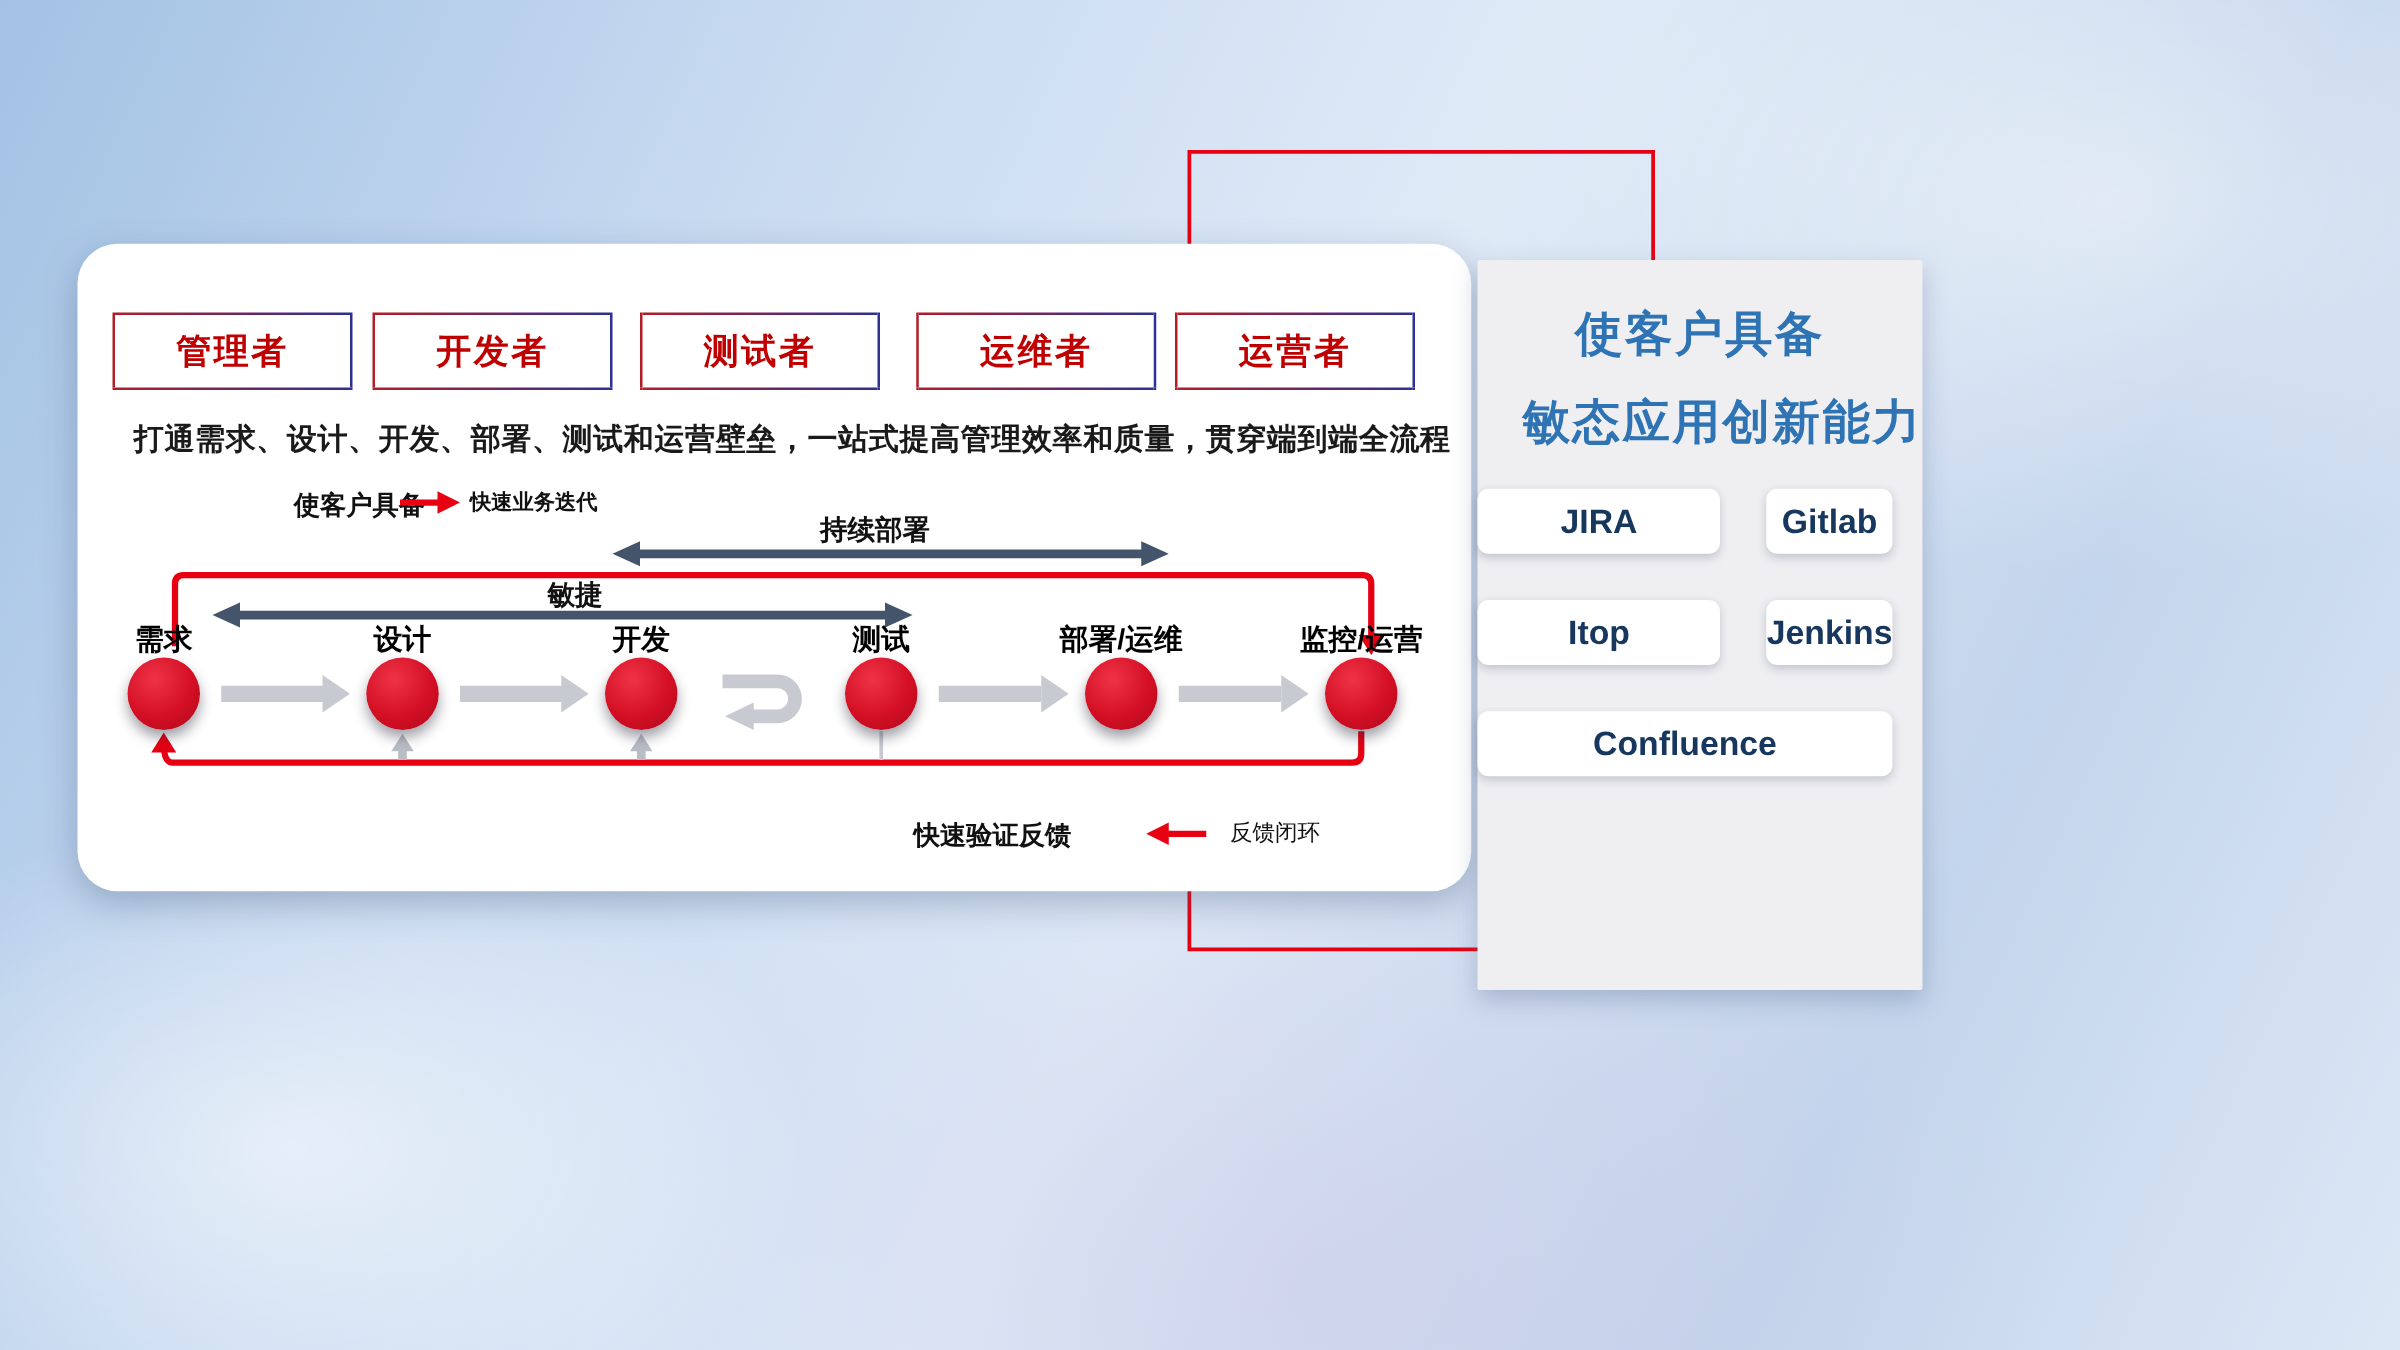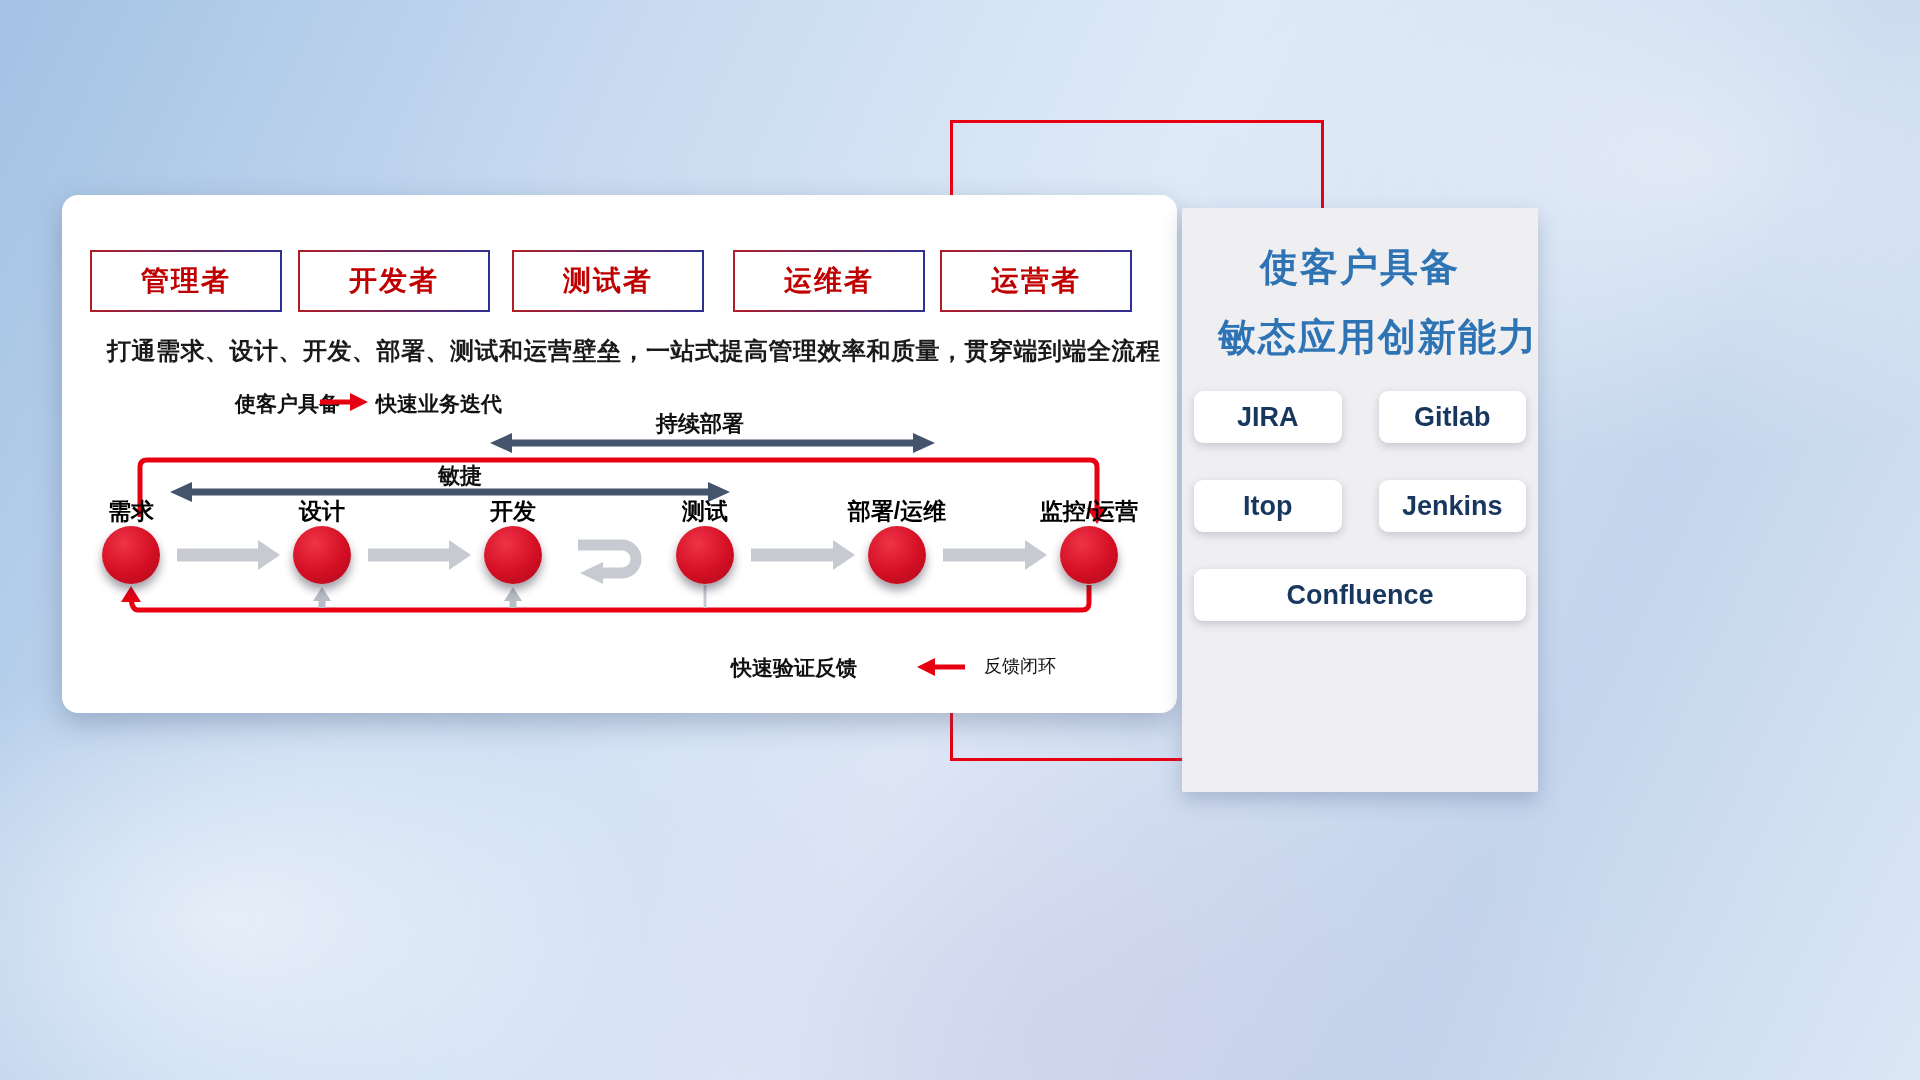--- a/index.html
+++ b/index.html
@@ -12,37 +12,37 @@
       radial-gradient(ellipse 900px 600px at 55% 95%, rgba(200,190,225,0.35), transparent 65%),
       linear-gradient(115deg, #a3c2e4 0%, #c9dbf1 28%, #dfeaf7 52%, #c3d5ec 78%, #dce7f5 100%);
     position: relative;
   }
   .red-frame {
     position: absolute; left: 950px; top: 120px; width: 374px; height: 641px;
     border: 3px solid #e60012; z-index: 1;
   }
   .main-panel {
     position: absolute; left: 62px; top: 195px; width: 1115px; height: 518px;
-    background: #ffffff; border-radius: 16px; z-index: 2;
+    background: #ffffff; border-radius: 32px; z-index: 2;
     box-shadow: 0 10px 28px rgba(70,90,125,0.35);
   }
   .role-box {
     position: absolute; top: 55px; height: 62px; width: 192px;
     border: 2px solid;
     border-image: linear-gradient(90deg, #b01e28, #2e3192) 1;
     display: flex; align-items: center; justify-content: center;
     color: #c00000; font-size: 28px; font-weight: 600; letter-spacing: 2px;
     background: #ffffff;
   }
   .subtitle {
     position: absolute; left: 45px; top: 140px; width: 1060px;
     font-size: 24px; font-weight: 700; color: #1a1a1a; letter-spacing: 0.5px;
   }
   .legend-fwd-label { position: absolute; left: 173px; top: 195px; font-size: 21px; font-weight: 700; color: #111; }
-  .legend-fwd-desc  { position: absolute; left: 314px; top: 195px; font-size: 21px; font-weight: 700; color: #111; }
+  .legend-fwd-desc  { position: absolute; left: 314px; top: 195px; font-size: 17px; font-weight: 700; color: #111; }
   .flow-svg { position: absolute; left: 0; top: 0; width: 1115px; height: 518px; pointer-events: none; }
   .deploy-label {
     position: absolute; left: 638px; top: 214px; transform: translateX(-50%);
     font-size: 22px; font-weight: 700; color: #111;
   }
   .agile-label {
     position: absolute; left: 398px; top: 266px; transform: translateX(-50%);
     font-size: 22px; font-weight: 700; color: #111;
   }
   .stage-label {
@@ -62,22 +62,22 @@
     background: #efeff2; z-index: 3; border-radius: 2px;
     box-shadow: 0 8px 20px rgba(90,110,145,0.35);
   }
   .rp-title1, .rp-title2 {
     position: absolute; width: 100%; text-align: center;
     color: #2e74b5; font-weight: 700; font-size: 38px; letter-spacing: 2px;
   }
   .rp-title1 { top: 34px; }
   .rp-title2 { top: 104px; padding-left: 36px; }
   .tools {
-    position: absolute; left: 12px; top: 183px; width: 332px;
-    display: grid; grid-template-columns: 1fr 1fr; column-gap: 22px; row-gap: 29px; gap: 37px;
+    position: absolute; left: 0; top: 183px; width: 332px;
+    display: grid; grid-template-columns: 1fr; column-gap: 22px; row-gap: 29px; gap: 37px;
   }
   .tool {
     height: 52px; background: #ffffff; border-radius: 9px;
     box-shadow: 0 3px 8px rgba(40,50,80,0.22);
     display: flex; align-items: center; justify-content: center;
     color: #17375e; font-size: 27px; font-weight: 700;
   }
   .tool.wide { grid-column: 1 / span 2; }
 </style>
 </head>

